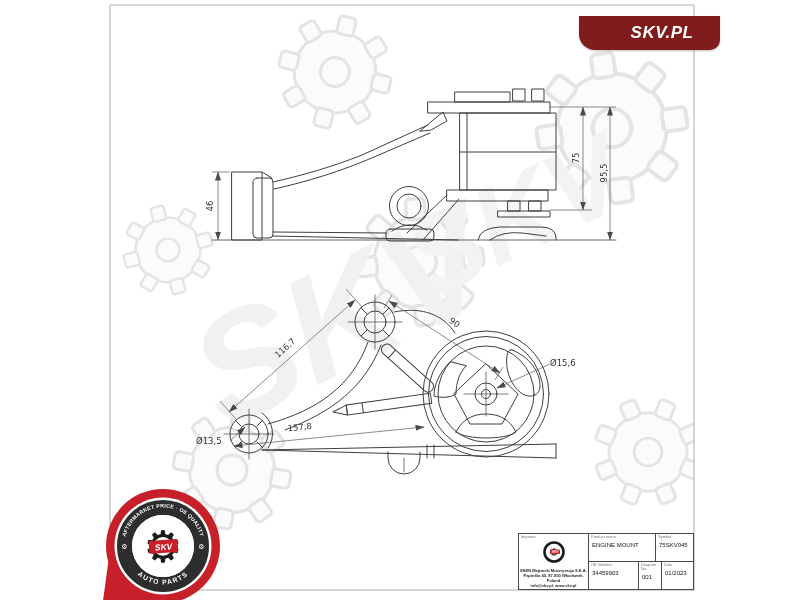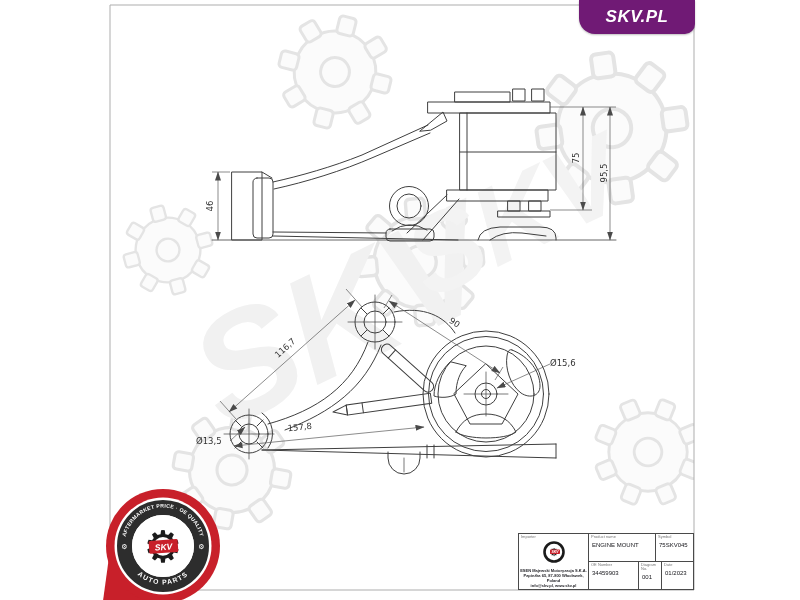--- a/index.html
+++ b/index.html
@@ -1,22 +1,22 @@
 <!DOCTYPE html>
 <html><head>
 <meta charset="utf-8">
 <style>
   html,body{margin:0;padding:0;background:#fff;}
   .canvas{position:relative;width:800px;height:600px;background:#ffffff;overflow:hidden;
           font-family:"Liberation Sans",sans-serif;}
   .canvas svg{position:absolute;left:0;top:0;}
   
-  .brand-logo{position:absolute;left:579px;top:0;width:116px;height:34px;background:#701a75;
+  .brand-logo{position:absolute;left:579px;top:16px;width:116px;height:34px;background:#7f1d1d;
               border-radius:0 0 10px 16px;display:flex;align-items:center;justify-content:center;
-              box-shadow:0 1px 2px rgba(0,0,0,.25);}
+              box-shadow:0 1px 2px rgba(0,0,0,.25);padding-left:25px;}
   .brand-logo span{color:#fff;font-weight:bold;font-style:italic;font-size:17px;letter-spacing:.5px;}
   
   .tb{position:absolute;left:518px;top:533px;width:176px;height:57px;border:1px solid #4a4a4a;
       box-sizing:border-box;display:flex;background:#fff;}
   .tb .col-importer{width:70px;border-right:1px solid #4a4a4a;box-sizing:border-box;
       display:flex;flex-direction:column;align-items:center;position:relative;}
   .tb .col-right{flex:1;display:flex;flex-direction:column;}
   .tb .row{display:flex;box-sizing:border-box;}
   .tb .row.top{height:28px;border-bottom:1px solid #4a4a4a;}
   .tb .row.bot{flex:1;}

